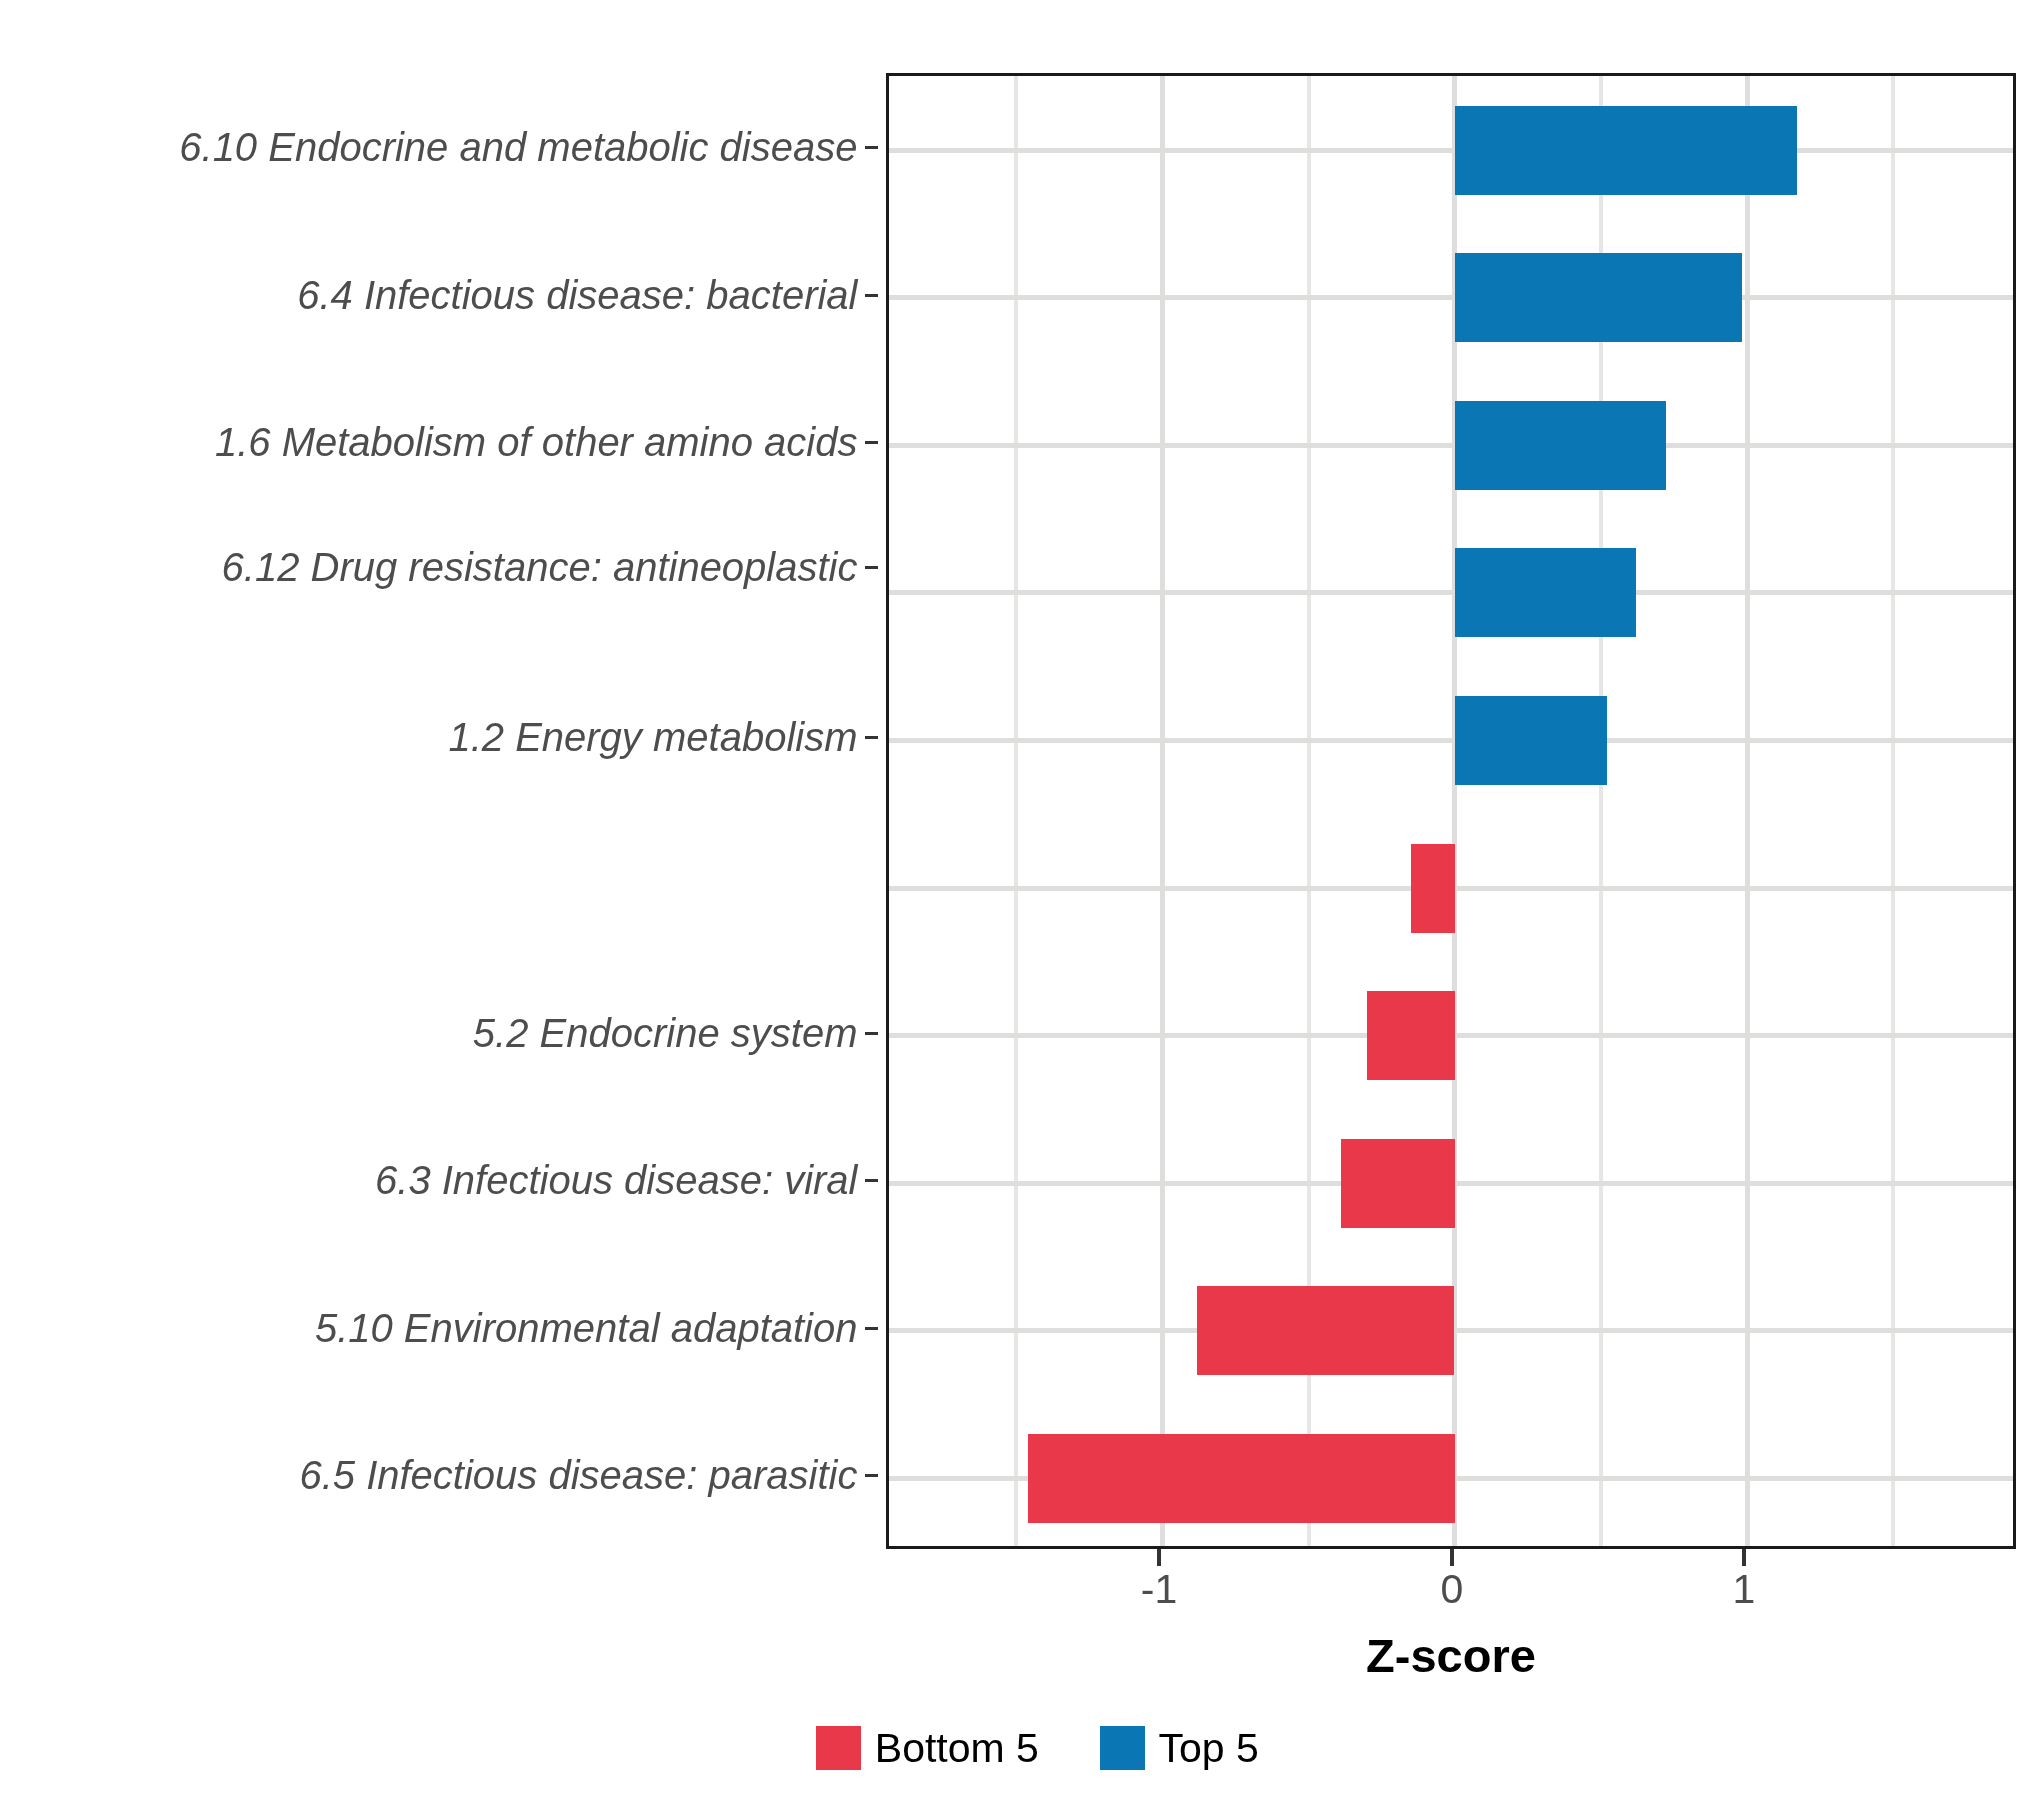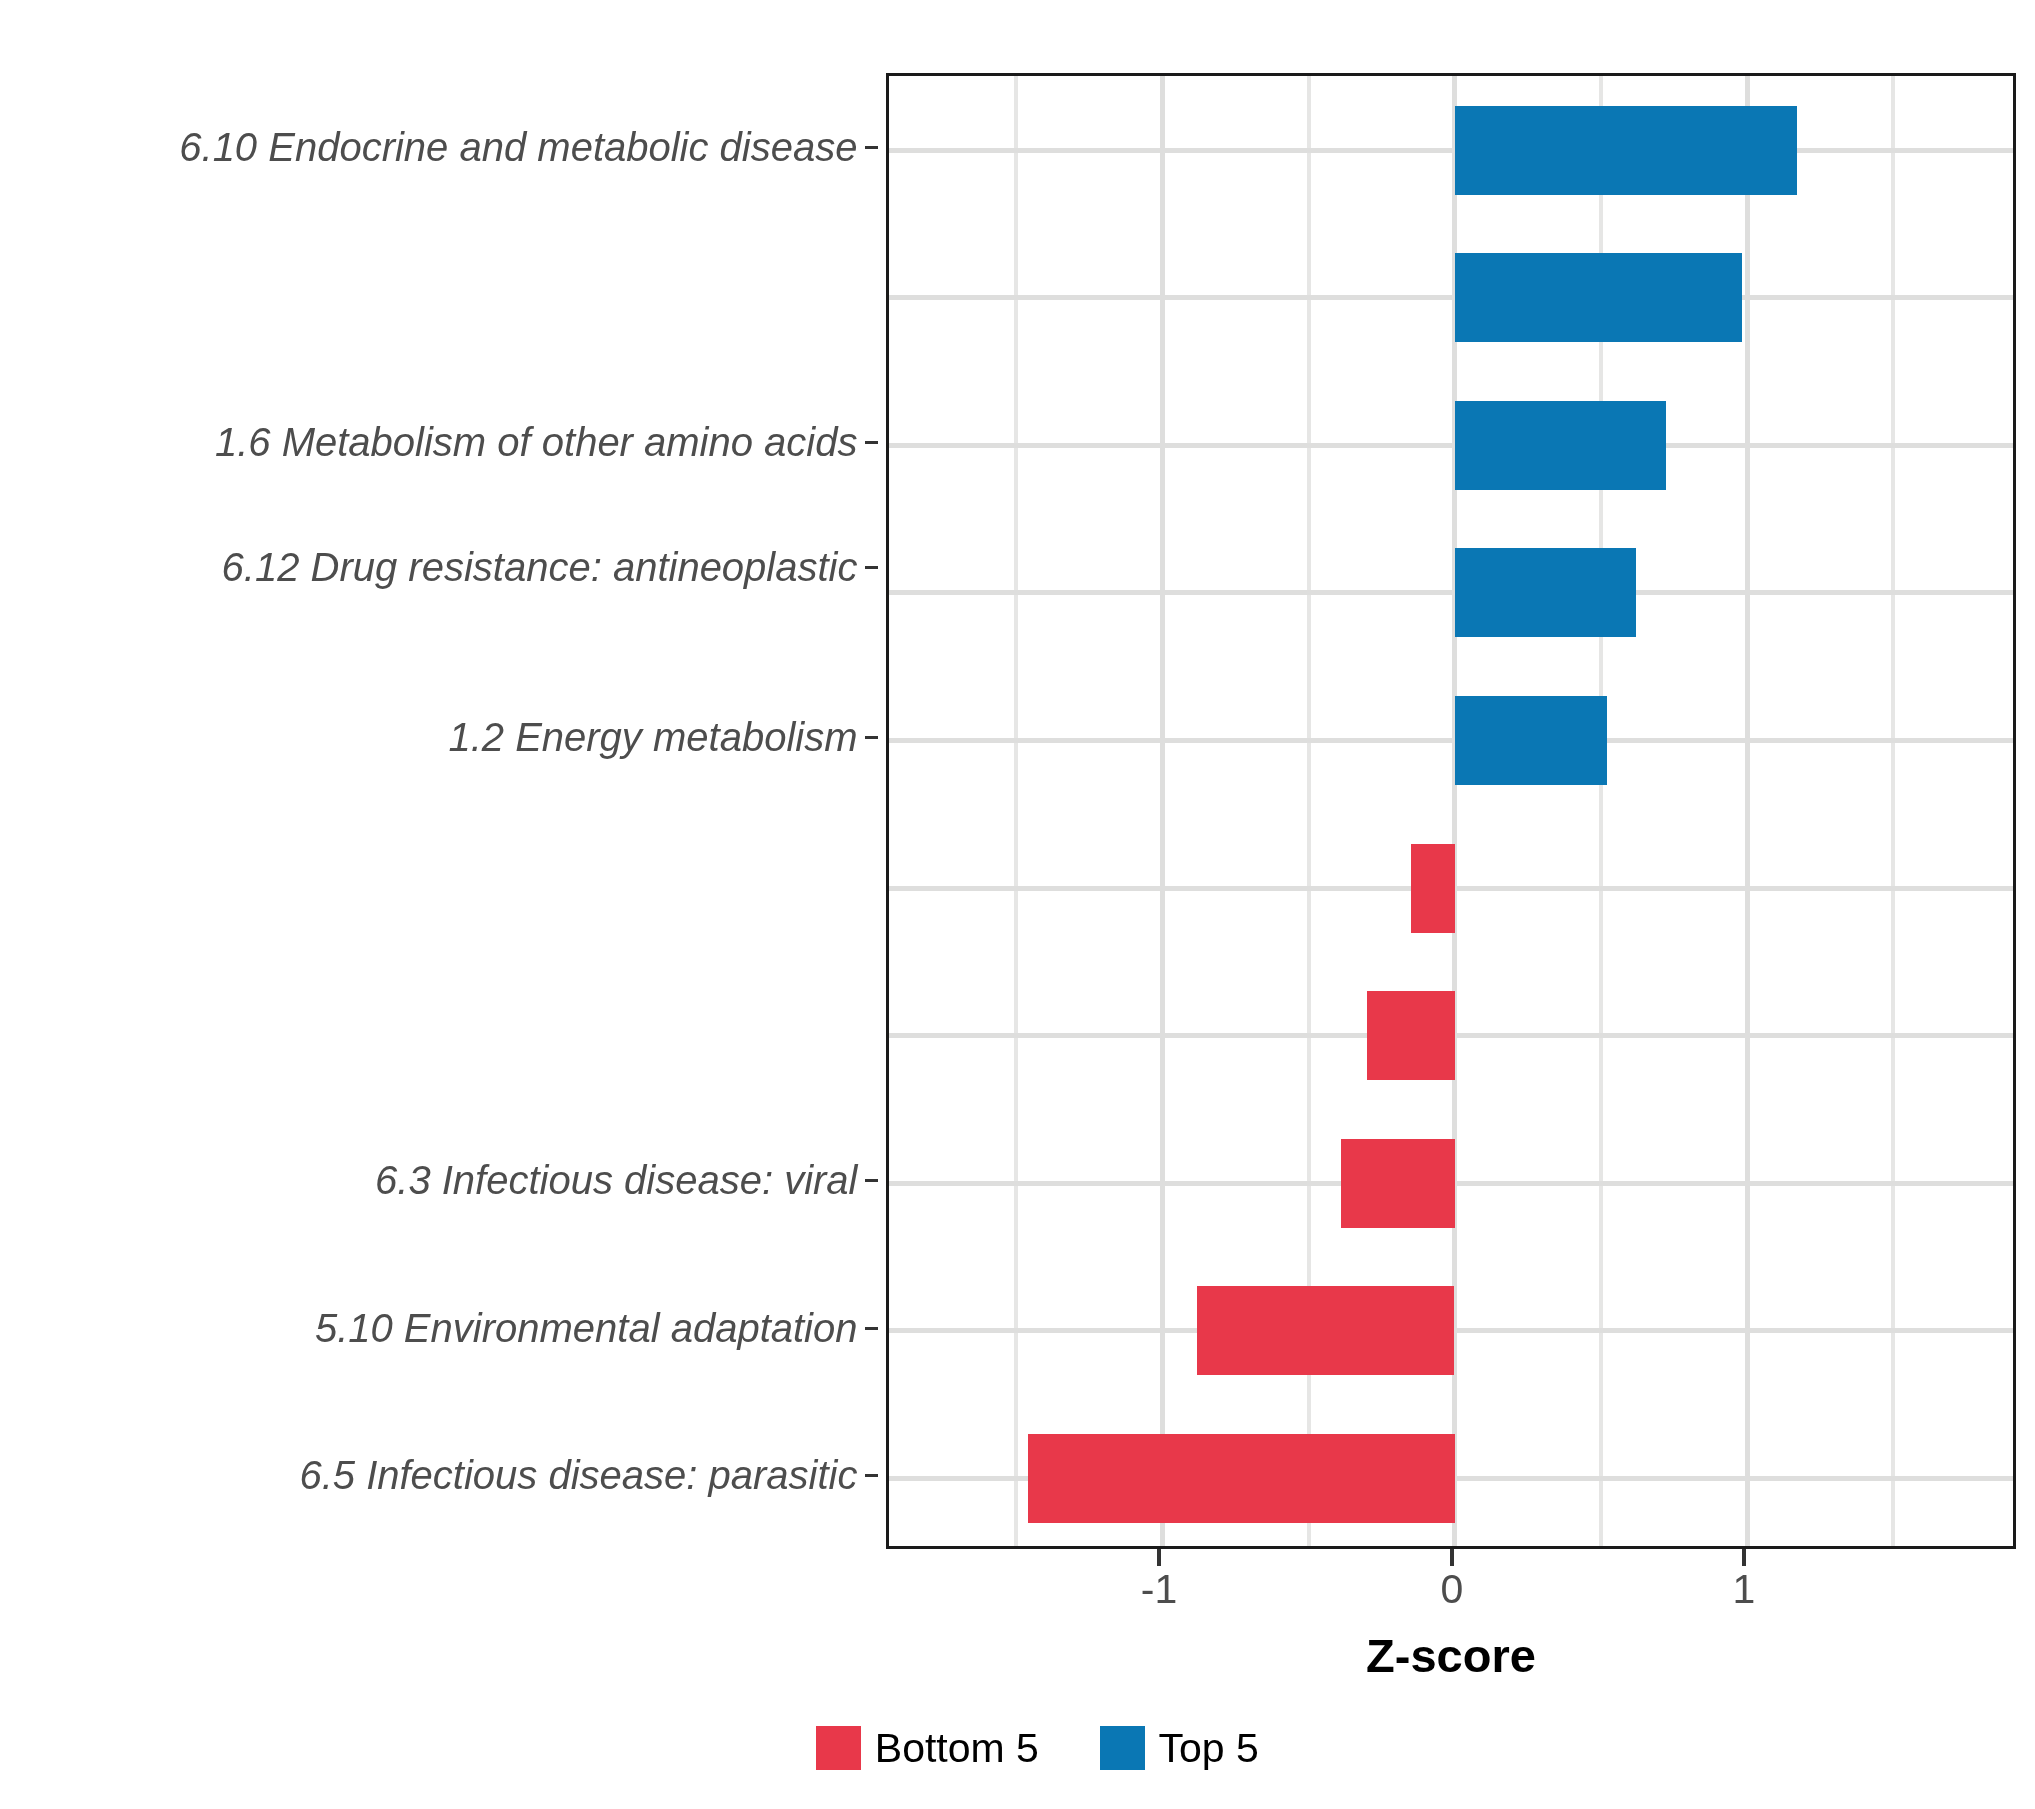--- a/index.html
+++ b/index.html
@@ -90,30 +90,38 @@
 </head>
 <body>
 
 <div id="figure">
 
   <div id="ylabels">
     <div class="ylabel-row" style="top: 0px; height: 148px;">
       <span>6.10 Endocrine and metabolic disease</span>
       <i class="ytick" style="top: calc(50% - 1.5px);"></i>
     </div>
+    <div class="ylabel-row" style="top: 148px; height: 148px;">
+      <span>6.4 Infectious disease: bacterial</span>
+      <i class="ytick" style="top: calc(50% - 1.5px);"></i>
+    </div>
     <div class="ylabel-row" style="top: 295px; height: 148px; padding-left: 32px;">
       <span>1.6 Metabolism of other amino acids</span>
       <i class="ytick" style="top: calc(50% - 1.5px);"></i>
     </div>
     <div class="ylabel-row" style="top: 420px; height: 148px;">
       <span>6.12 Drug resistance: antineoplastic</span>
       <i class="ytick" style="top: calc(50% - 1.5px);"></i>
     </div>
     <div class="ylabel-row" style="top: 590px; height: 148px;">
       <span>1.2 Energy metabolism</span>
+      <i class="ytick" style="top: calc(50% - 1.5px);"></i>
+    </div>
+    <div class="ylabel-row" style="top: 886px; height: 148px;">
+      <span>5.2 Endocrine system</span>
       <i class="ytick" style="top: calc(50% - 1.5px);"></i>
     </div>
     <div class="ylabel-row" style="top: 1033px; height: 148px;">
       <span>6.3 Infectious disease: viral</span>
       <i class="ytick" style="top: calc(50% - 1.5px);"></i>
     </div>
     <div class="ylabel-row" style="top: 1181px; height: 148px; text-align: center;">
       <span>5.10 Environmental adaptation</span>
       <i class="ytick" style="top: calc(50% - 1.5px);"></i>
     </div>

